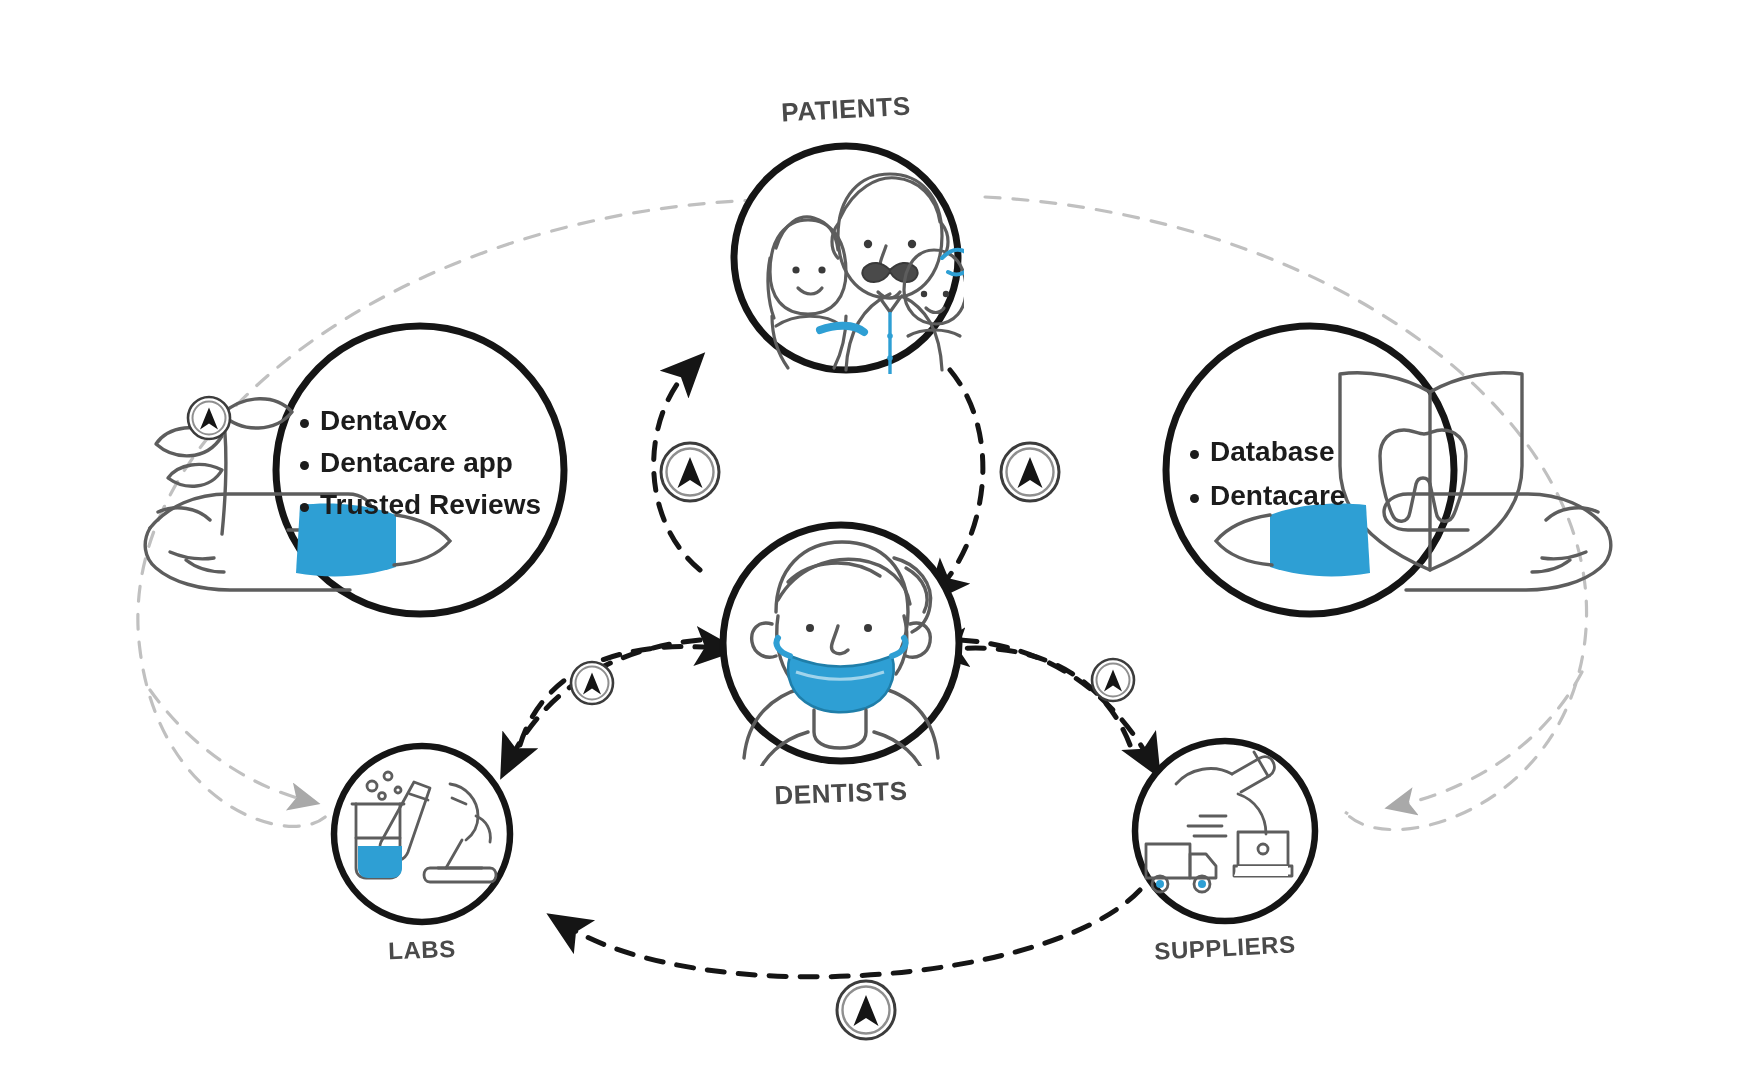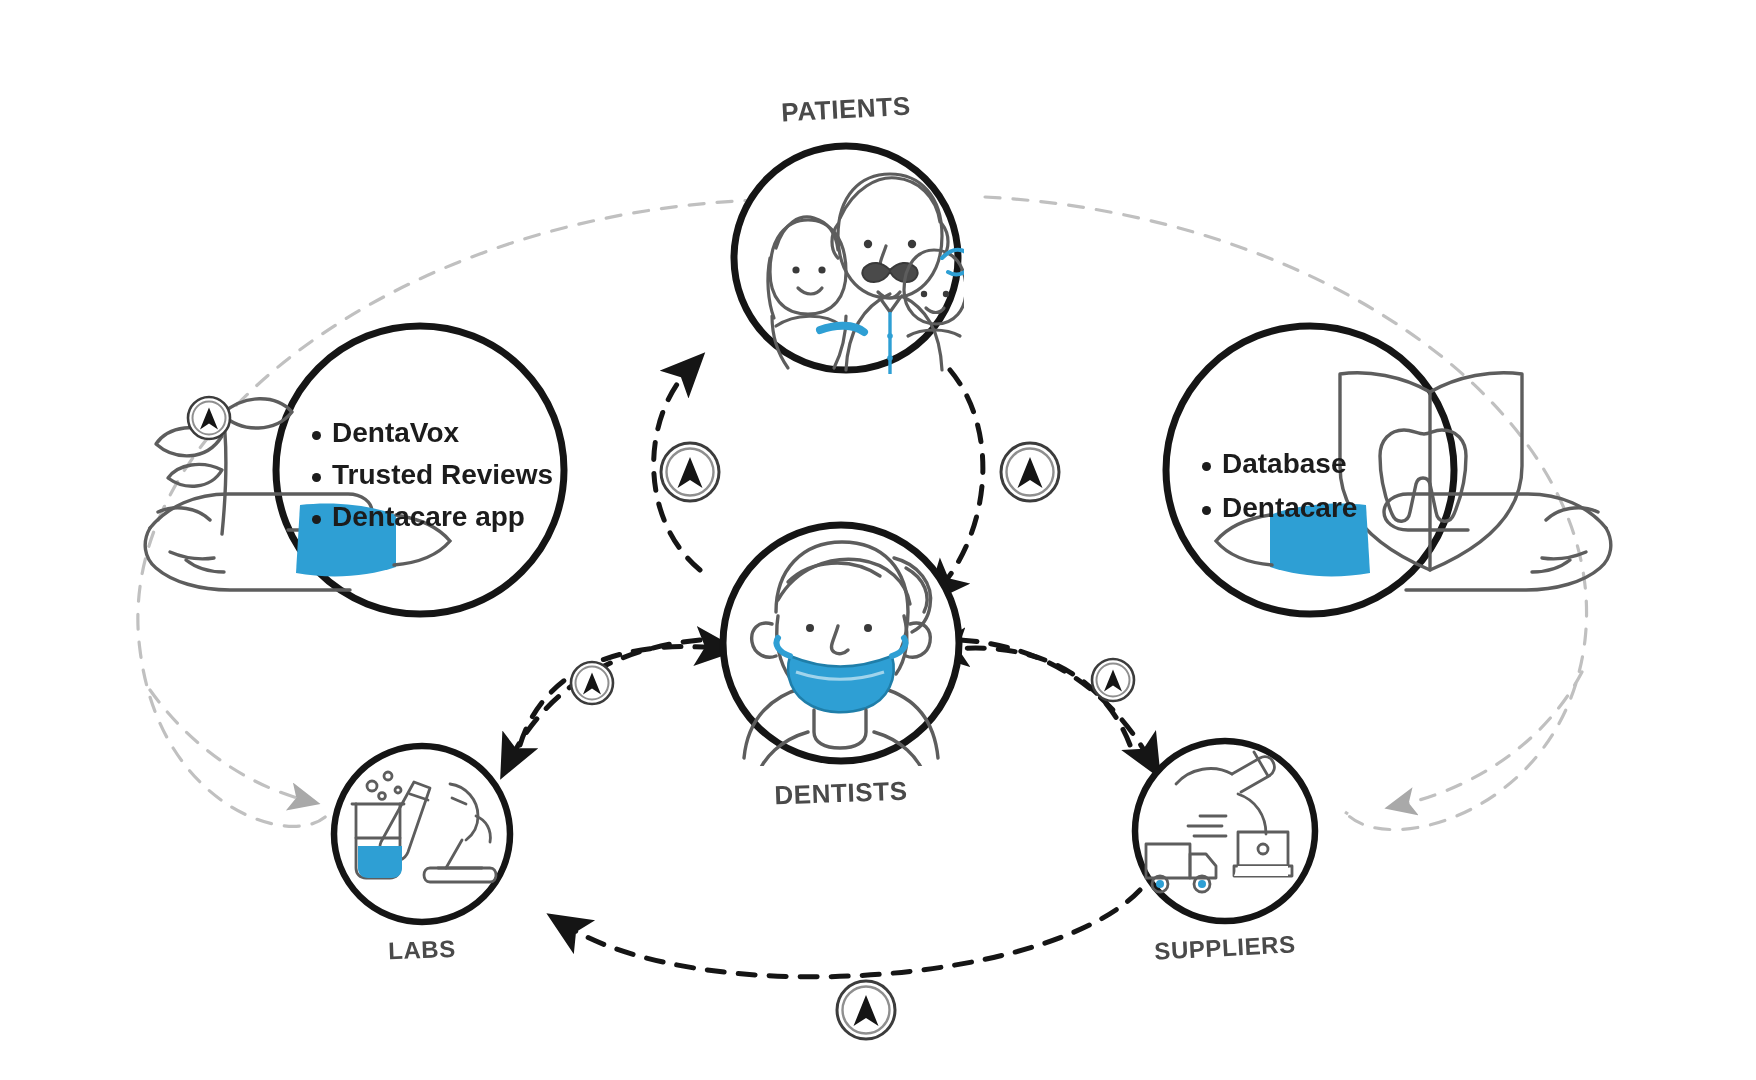--- a/index.html
+++ b/index.html
@@ -3,21 +3,21 @@
 <meta charset="utf-8">
 <style>
   html,body{margin:0;padding:0;background:#ffffff;}
   body{width:1756px;height:1080px;position:relative;overflow:hidden;
        font-family:"Liberation Sans",sans-serif;color:#2b2b2b;}
   #stage{position:absolute;inset:0;}
   svg.layer{position:absolute;left:0;top:0;width:1756px;height:1080px;}
   .node{position:absolute;}
   .node-label{position:absolute;font-weight:700;letter-spacing:.6px;
     color:#4a4a4a;text-align:center;white-space:nowrap;}
-  .bullet-list{position:absolute;margin:12px;padding:0;list-style:none;}
+  .bullet-list{position:absolute;margin:0;padding:0;list-style:none;}
   .bullet-list li{font-weight:700;color:#1c1c1c;white-space:nowrap;
     display:flex;align-items:baseline;}
   .bullet-list li .dot{display:inline-block;width:9px;height:9px;border-radius:50%;
     background:#1c1c1c;margin-right:11px;flex:0 0 auto;transform:translateY(-2px);}
 </style>
 </head>
 <body>
 
 <div id="stage">
 
@@ -250,25 +250,25 @@
     </g>
   </svg>
 
   <ul class="bullet-list" style="left:300px;top:400px;width:280px;font-size:28px;line-height:42px;">
     <li>
       <span class="dot"></span>
       <span>DentaVox</span>
     </li>
     <li>
       <span class="dot"></span>
+      <span>Dentacare app</span>
+    </li>
+    <li>
+      <span class="dot"></span>
       <span>Trusted Reviews</span>
-    </li>
-    <li>
-      <span class="dot"></span>
-      <span>Dentacare app</span>
     </li>
   </ul>
 
   <div class="node" style="left:1160px;top:320px;width:300px;height:300px;">
     <svg viewBox="0 0 300 300" width="300" height="300">
       <circle cx="150" cy="150" r="144" fill="#ffffff" stroke="#151515" stroke-width="7"></circle>
     </svg>
   </div>
 
   <svg class="layer" viewBox="0 0 1756 1080">

